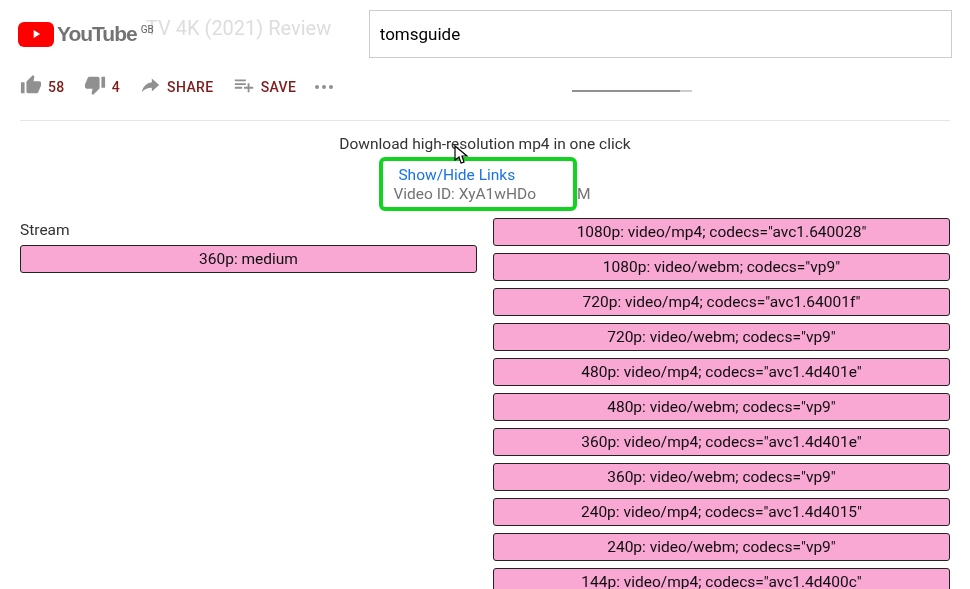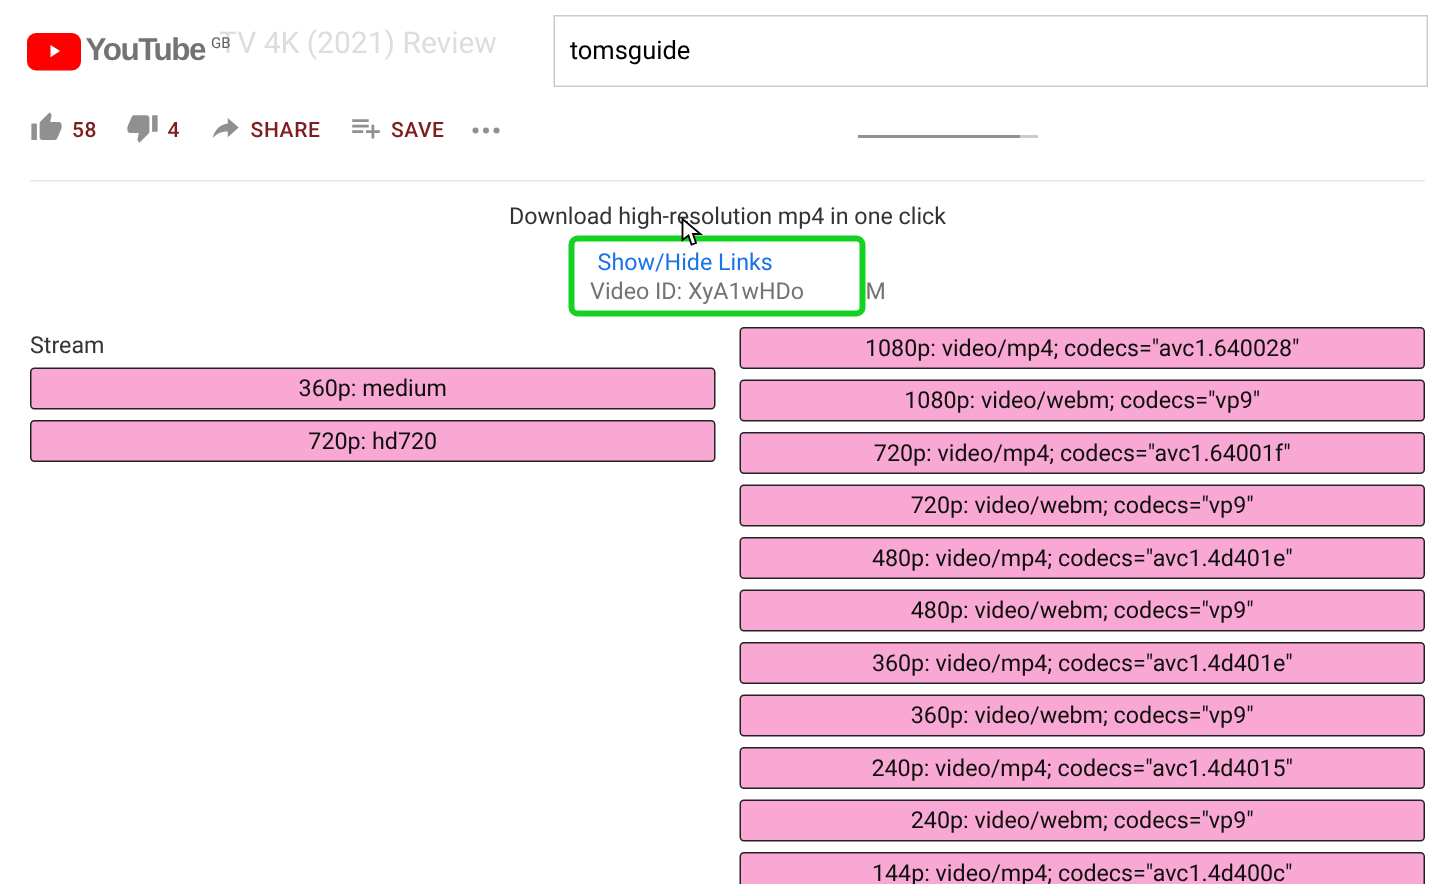--- a/index.html
+++ b/index.html
@@ -263,21 +263,20 @@
     <svg viewBox="0 0 20 22">
         <path d="M3 1 L3 15 L7 12 L9 18 L12 17 L10 11 L15 11 Z" fill="#fff" stroke="#000" stroke-width="1.2"></path>
       </svg>
   </div>
 
   <div class="tables">
     <div class="col">
       <div class="col-header">Stream</div>
       <div id="stream-list">
           <div class="cell">360p: medium</div>
-          <div class="cell">720p: hd720</div>
         </div>
     </div>
     <div class="col">
       <div id="adaptive-list">
           <div class="cell">1080p: video/mp4; codecs="avc1.640028"</div>
           <div class="cell">1080p: video/webm; codecs="vp9"</div>
           <div class="cell">720p: video/mp4; codecs="avc1.64001f"</div>
           <div class="cell">720p: video/webm; codecs="vp9"</div>
           <div class="cell">480p: video/mp4; codecs="avc1.4d401e"</div>
           <div class="cell">480p: video/webm; codecs="vp9"</div>

